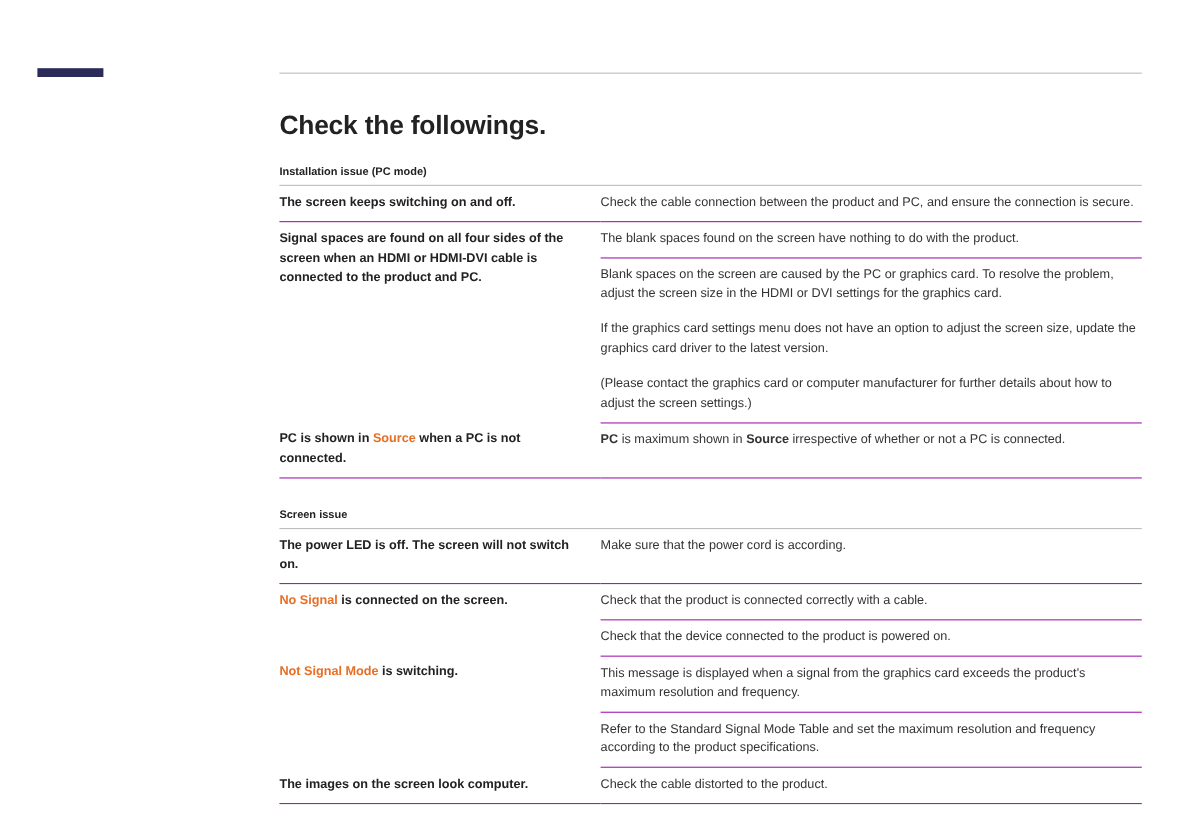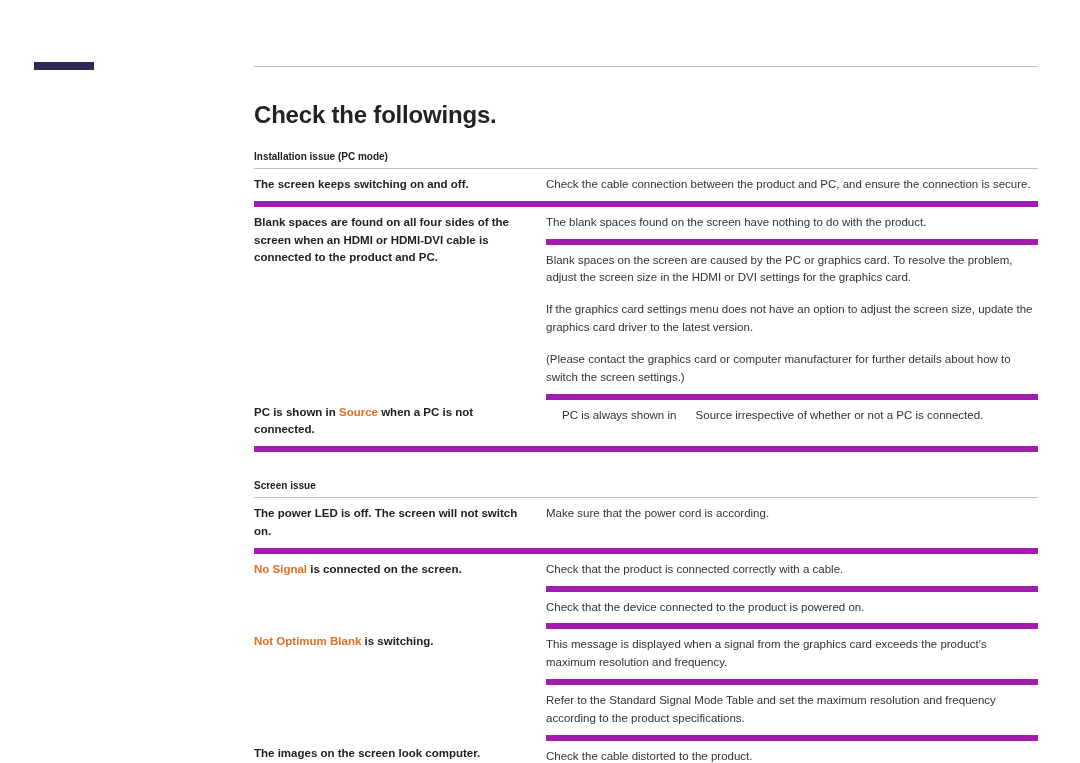--- a/index.html
+++ b/index.html
@@ -52,31 +52,31 @@
     table-layout: fixed;
   }
   table.tbl col.c1 { width: 292px; }
   table.tbl col.c2 { }
   table.tbl td {
     vertical-align: top;
     font-size: 11.5px;
     line-height: 1.55;
     color: #333;
     padding: 7px 0 7px 0;
-    border-bottom: 6px solid #a21caf;
+    border-bottom: 1px solid #a21caf;
   }
   table.tbl td.left {
     font-weight: 700;
     padding-right: 10px;
     color: #222;
   }
   table.tbl tr.group-cont td.left { border-bottom: none; }
   table.tbl tr.group-cont td.right {  }
   table.tbl td .orange { color: #e76f25; font-weight: 700; }
-  table.tbl td.right b { font-weight: 400; margin-left: 16px; }
+  table.tbl td.right b { font-weight: 700; }
   .sect2 { margin-top: 28px; }
 </style>
 </head>
 <body>
 
 <div class="accent-bar"></div>
 
 <div class="content">
   <div class="hr-top"></div>
 
@@ -88,39 +88,39 @@
         <col class="c1">
         <col class="c2">
       </colgroup>
     <tbody>
       <tr>
         <td class="left">The screen keeps switching on and off.</td>
         <td class="right">Check the cable connection between the product and PC, and ensure the connection is secure.</td>
       </tr>
 
       <tr class="group-cont">
-        <td class="left" rowspan="4">Blank spaces are found on all four sides of the screen when an HDMI or HDMI-DVI cable is connected to the product and PC.</td>
+        <td class="left" rowspan="4">Signal spaces are found on all four sides of the screen when an HDMI or HDMI-DVI cable is connected to the product and PC.</td>
         <td class="right">The blank spaces found on the screen have nothing to do with the product.</td>
       </tr>
       <tr class="group-cont">
         <td class="right" style="border-bottom:none">Blank spaces on the screen are caused by the PC or graphics card. To resolve the problem, adjust the screen size in the HDMI or DVI settings for the graphics card.</td>
       </tr>
       <tr class="group-cont">
         <td class="right" style="border-bottom:none">If the graphics card settings menu does not have an option to adjust the screen size, update the graphics card driver to the latest version.</td>
       </tr>
       <tr>
-        <td class="right">(Please contact the graphics card or computer manufacturer for further details about how to switch the screen settings.)</td>
+        <td class="right">(Please contact the graphics card or computer manufacturer for further details about how to adjust the screen settings.)</td>
       </tr>
 
       <tr>
         <td class="left">
           <span>PC is shown in </span><span class="orange">Source</span><span> when a PC is not connected.</span>
         </td>
         <td class="right">
-          <b>PC</b><span> is always shown in </span><b>Source</b><span> irrespective of whether or not a PC is connected.</span>
+          <b>PC</b><span> is maximum shown in </span><b>Source</b><span> irrespective of whether or not a PC is connected.</span>
         </td>
       </tr>
     </tbody>
   </table>
 
   <div class="h2 sect2">Screen issue</div>
   <table class="tbl">
     <colgroup>
         <col class="c1">
         <col class="c2">
@@ -136,21 +136,21 @@
           <span class="orange">No Signal</span><span> is connected on the screen.</span>
         </td>
         <td class="right">Check that the product is connected correctly with a cable.</td>
       </tr>
       <tr>
         <td class="right">Check that the device connected to the product is powered on.</td>
       </tr>
 
       <tr class="group-cont">
         <td class="left" rowspan="2">
-          <span class="orange">Not Optimum Blank</span><span> is switching.</span>
+          <span class="orange">Not Signal Mode</span><span> is switching.</span>
         </td>
         <td class="right">This message is displayed when a signal from the graphics card exceeds the product's maximum resolution and frequency.</td>
       </tr>
       <tr>
         <td class="right">Refer to the Standard Signal Mode Table and set the maximum resolution and frequency according to the product specifications.</td>
       </tr>
 
       <tr>
         <td class="left">The images on the screen look computer.</td>
         <td class="right">Check the cable distorted to the product.</td>

